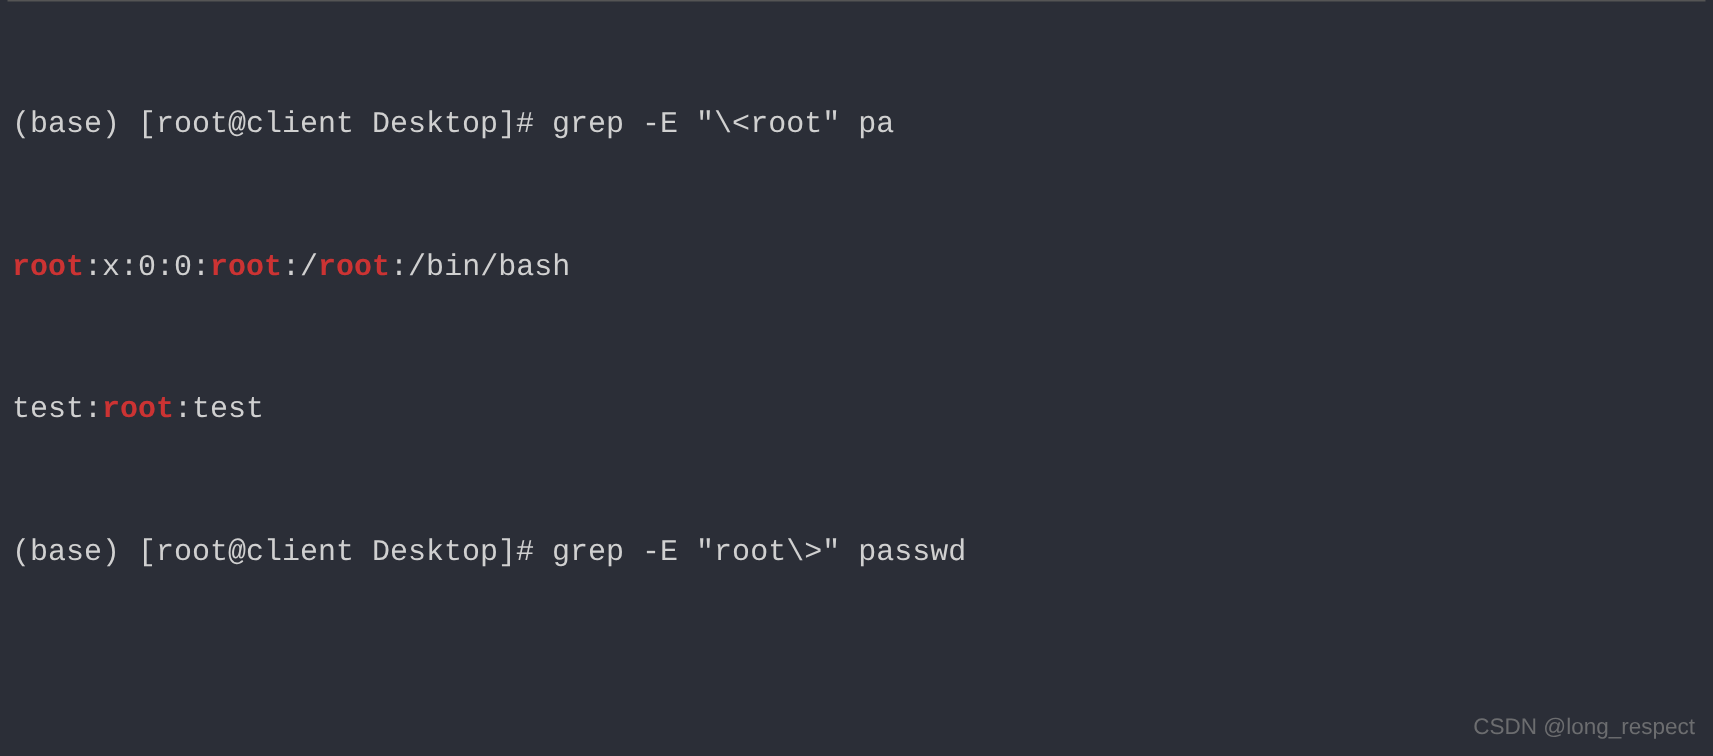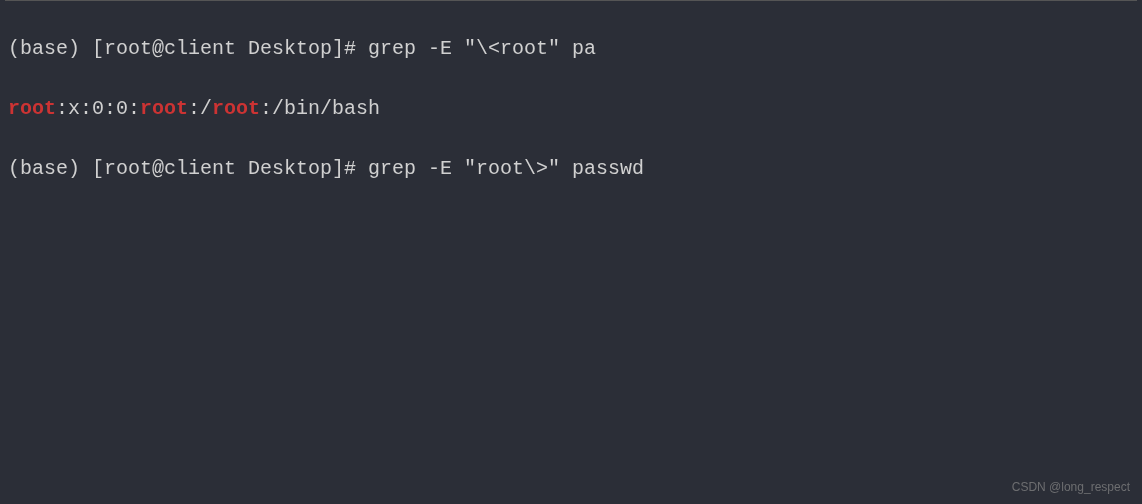--- a/index.html
+++ b/index.html
@@ -17,51 +17,53 @@
       width: 1142px;
       height: 504px;
       position: relative;
       overflow: hidden;
     }
     .terminal {
       white-space: pre;
     }
     .line {
       display: block;
+      margin-top: 35px;
     }
     .hl {
       color: #cc3333;
       font-weight: bold;
       text-align: right;
     }
     .watermark {
       position: absolute;
       bottom: 8px;
       right: 12px;
       color: #888;
-      font-size: 12px;
+      font-size: 15px;
       font-family: Arial, sans-serif;
       opacity: 0.7;
     }
     .top-border {
       border-top: 1px solid #555;
       position: absolute;
       top: 0;
       left: 5px;
       right: 5px;
     }
   </style>
 </head>
 <body>
 
 <div class="top-border"></div>
 
 <div class="terminal">
 <span class="line"><span>(base) [root@client Desktop]# </span><span>grep -E "\&lt;root" pa</span></span>
 <span class="line"><span class="hl">root</span><span>:x:0:0:</span><span class="hl">root</span><span>:/</span><span class="hl">root</span><span>:/bin/bash</span></span>
+<span class="line"><span>test:</span><span class="hl">root</span><span>:test</span></span>
 <span class="line"><span>(base) [root@client Desktop]# </span><span>grep -E "root\&gt;" passwd</span></span>
 
 
 
 
 
 
 
 </div>
 

